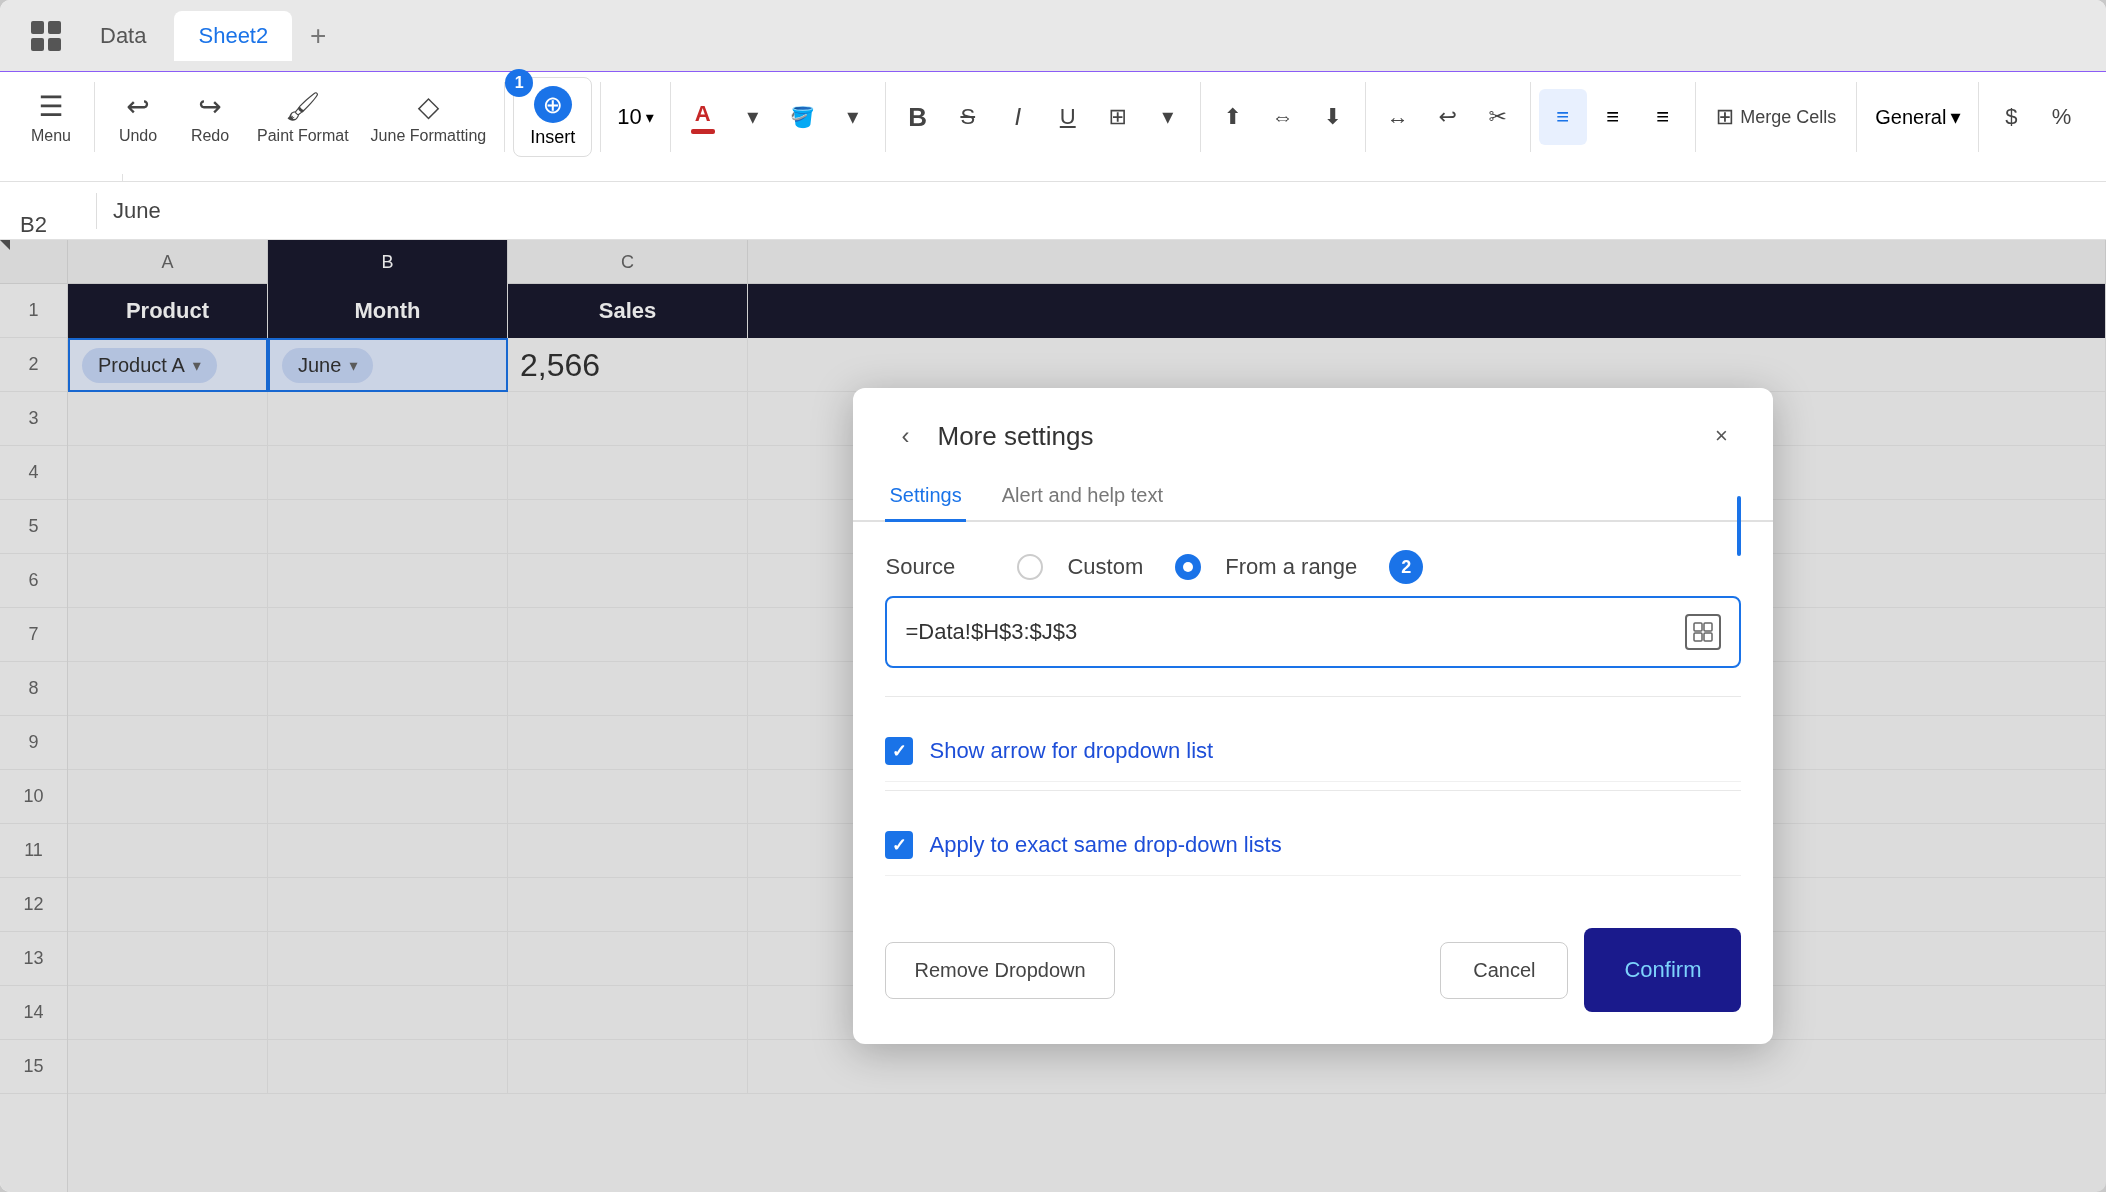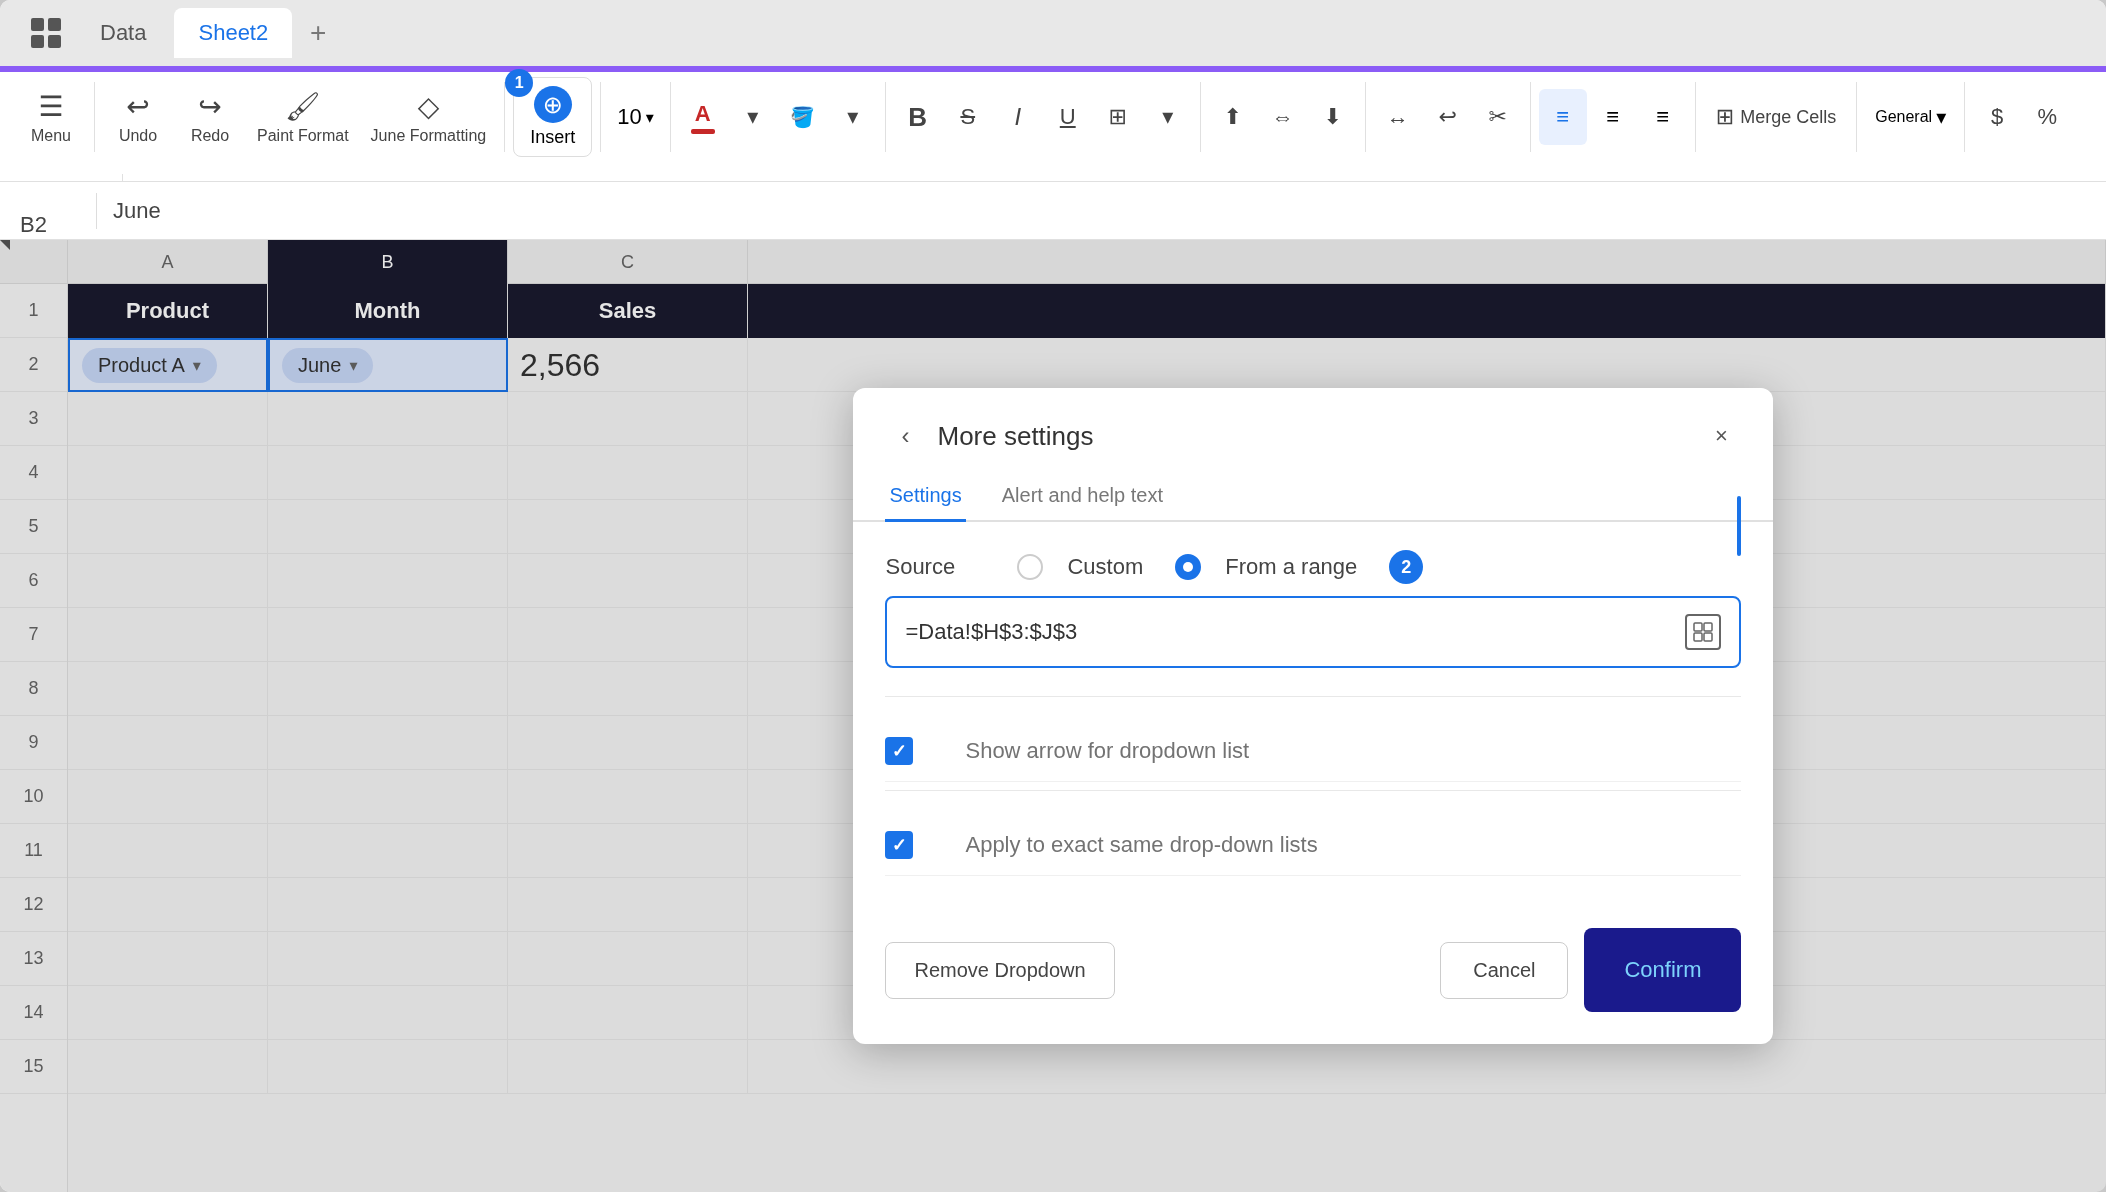--- a/index.html
+++ b/index.html
@@ -24,21 +24,21 @@
     }
 
     
     .tab-bar {
       background: #e8e8e8;
       height: 72px;
       display: flex;
       align-items: center;
       padding: 0 20px;
       gap: 4px;
-      border-bottom: 6px solid #8b5cf6;
+      border-bottom: 1px solid #8b5cf6;
     }
     .tab-icon {
       width: 52px;
       height: 52px;
       display: flex;
       align-items: center;
       justify-content: center;
       font-size: 26px;
       color: #555;
     }
@@ -546,22 +546,21 @@
       cursor: pointer;
       flex-shrink: 0;
     }
     .checkbox-box .check {
       color: white;
       font-size: 18px;
       font-weight: bold;
     }
     .checkbox-label {
       font-size: 22px;
-      color: #737373;
-      margin-left: 36px;
+      color: #1d4ed8;
     }
 
     
     .modal-footer {
       display: flex;
       align-items: center;
       padding: 24px 32px 32px;
       gap: 16px;
     }
     .btn-remove {
@@ -755,21 +754,21 @@
     <div class="toolbar-divider"></div>
 
     <div class="merge-btn">
       <span style="font-size:22px;">⊞</span>
       <span style="font-size:18px;">Merge Cells</span>
     </div>
 
     <div class="toolbar-divider"></div>
 
     <div class="number-format">
-      <span style="font-size:16px;">General</span>
+      <span style="font-size:20px;">General</span>
       <span>▾</span>
     </div>
 
     <div class="toolbar-divider"></div>
 
     <div class="format-btn">
       <span style="font-size:22px;">$</span>
     </div>
     <div class="format-btn">
       <span style="font-size:22px;">%</span>

